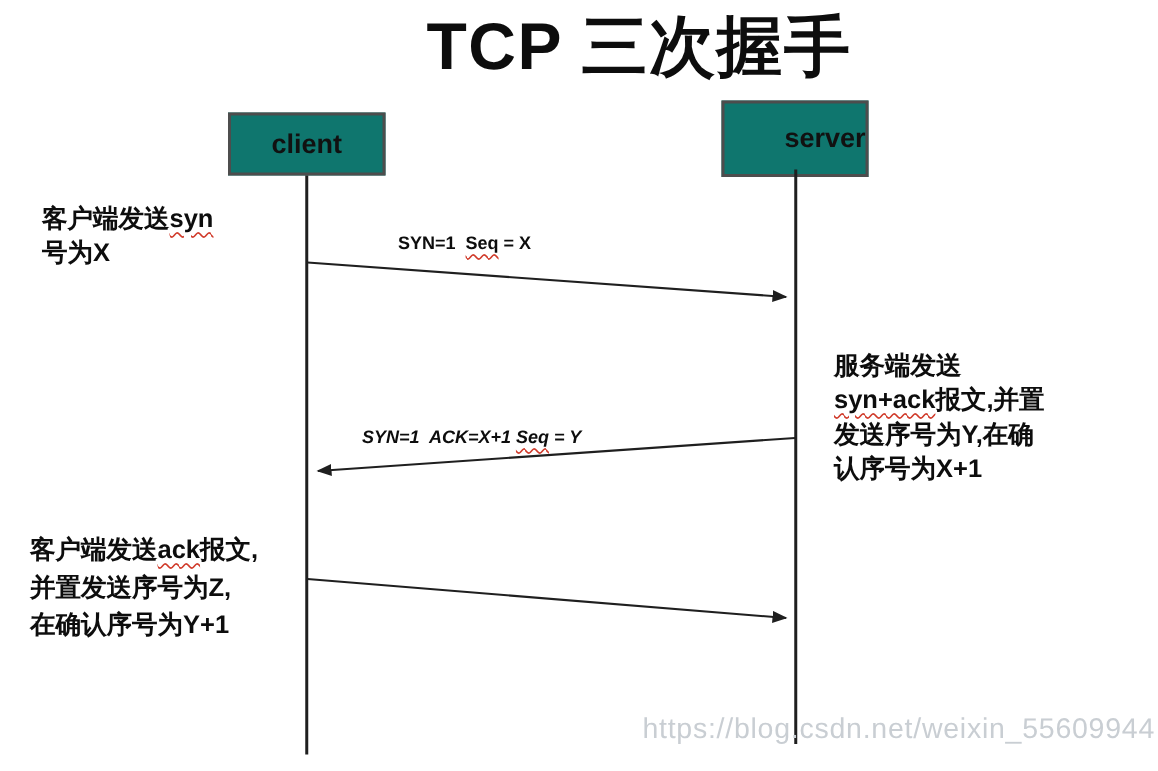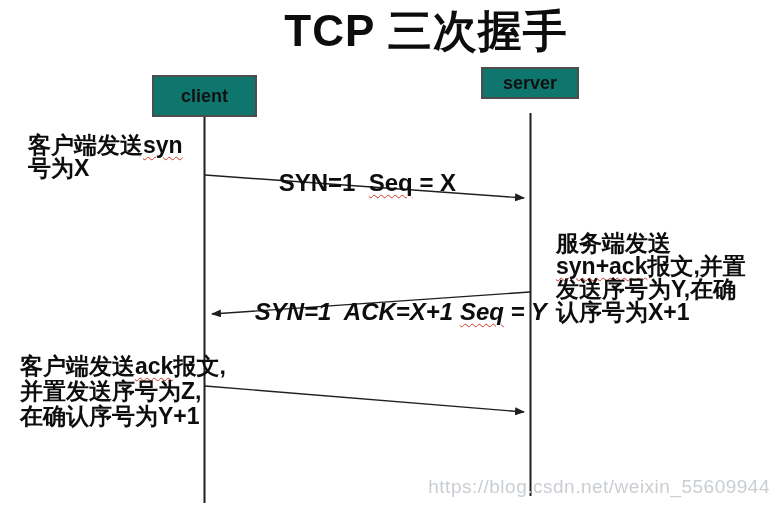--- a/index.html
+++ b/index.html
@@ -28,45 +28,45 @@
     background: #0f766e;
     border: 2px solid #4d4d4d;
     box-sizing: border-box;
     display: flex;
     align-items: center;
     justify-content: center;
     font-weight: bold;
     font-size: 18px;
   }
   .actor-client { left: 152px; top: 75px; width: 105px; height: 42px; }
-  .actor-server { left: 481px; top: 67px; width: 98px; height: 32px; }
+  .actor-server { left: 481px; top: 67px; width: 98px; height: 51px; justify-content: flex-end; }
   svg.overlay { position: absolute; left: 0; top: 0; }
   .lifeline { stroke: #1f1f1f; stroke-width: 2; }
   .arrow { stroke: #1f1f1f; stroke-width: 1.4; }
   .msg {
     position: absolute;
     font-weight: bold;
-    font-size: 24px;
+    font-size: 12px;
     white-space: pre;
     color: #0d0d0d;
   }
   .msg-1 { left: 252px; top: 141px; }
   .msg-2 { left: 228px; top: 270px; font-style: italic; }
   .msg-3 { left: 256px; top: 365px; }
   .sq {
     text-decoration-line: underline;
     text-decoration-style: wavy;
     text-decoration-color: #d03a2a;
     text-decoration-thickness: 1px;
     text-underline-offset: 3px;
   }
   .note {
     position: absolute;
     font-weight: bold;
-    font-size: 23px;
+    font-size: 17px;
     line-height: 23px;
     white-space: nowrap;
     color: #0d0d0d;
   }
   .note-left-top { left: 28px; top: 134px; }
   .note-right { left: 556px; top: 232px; }
   .note-left-bottom { left: 20px; top: 354px; line-height: 25px; }
   .watermark {
     position: absolute;
     right: 2px;

